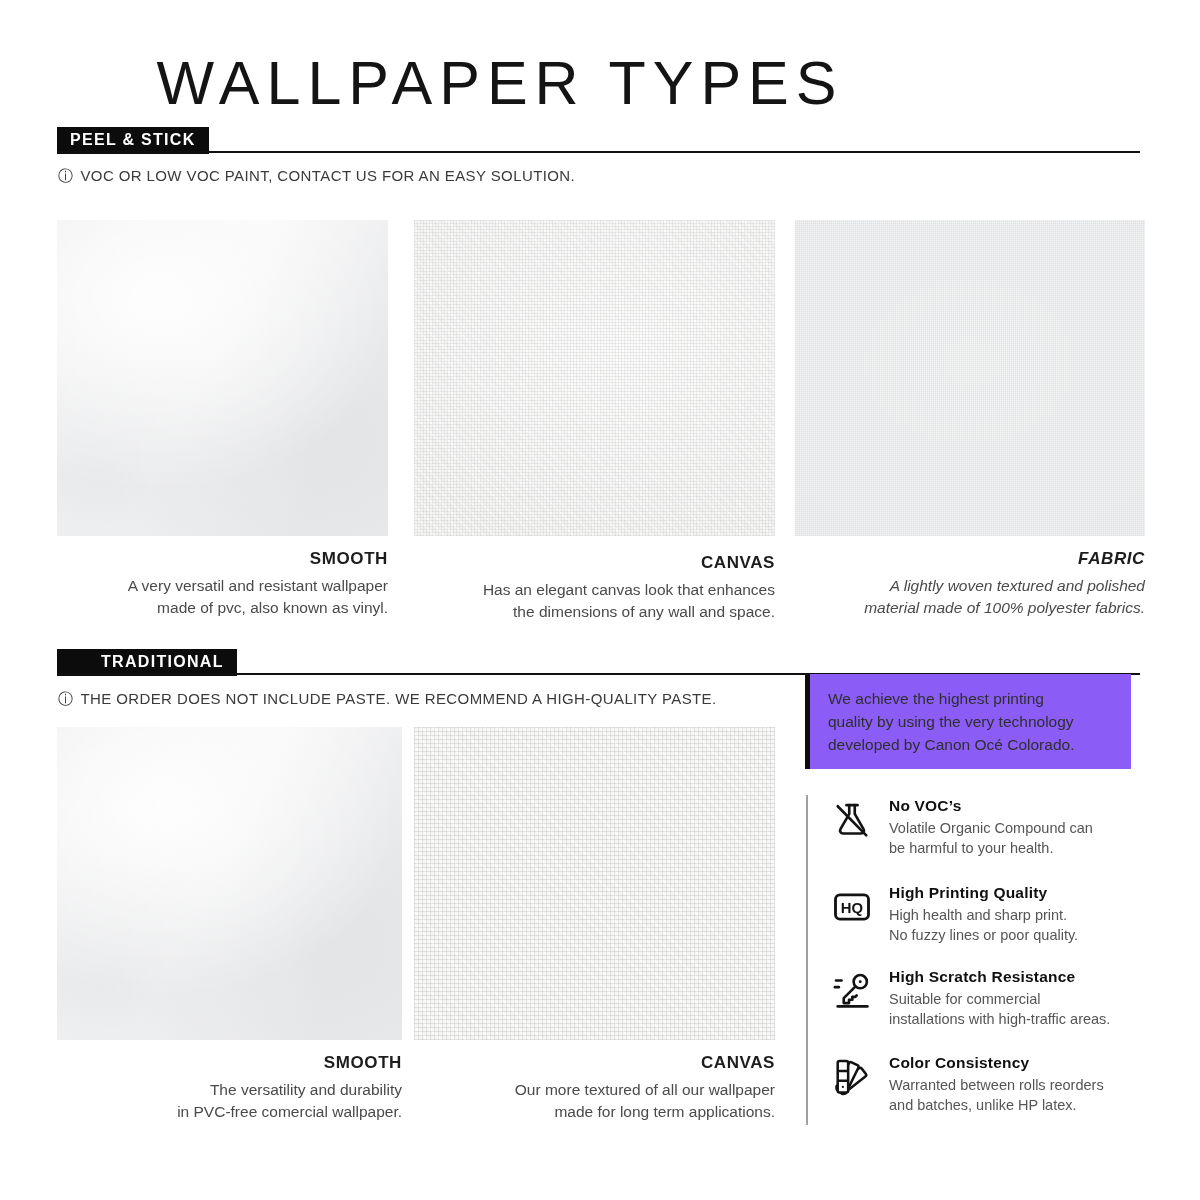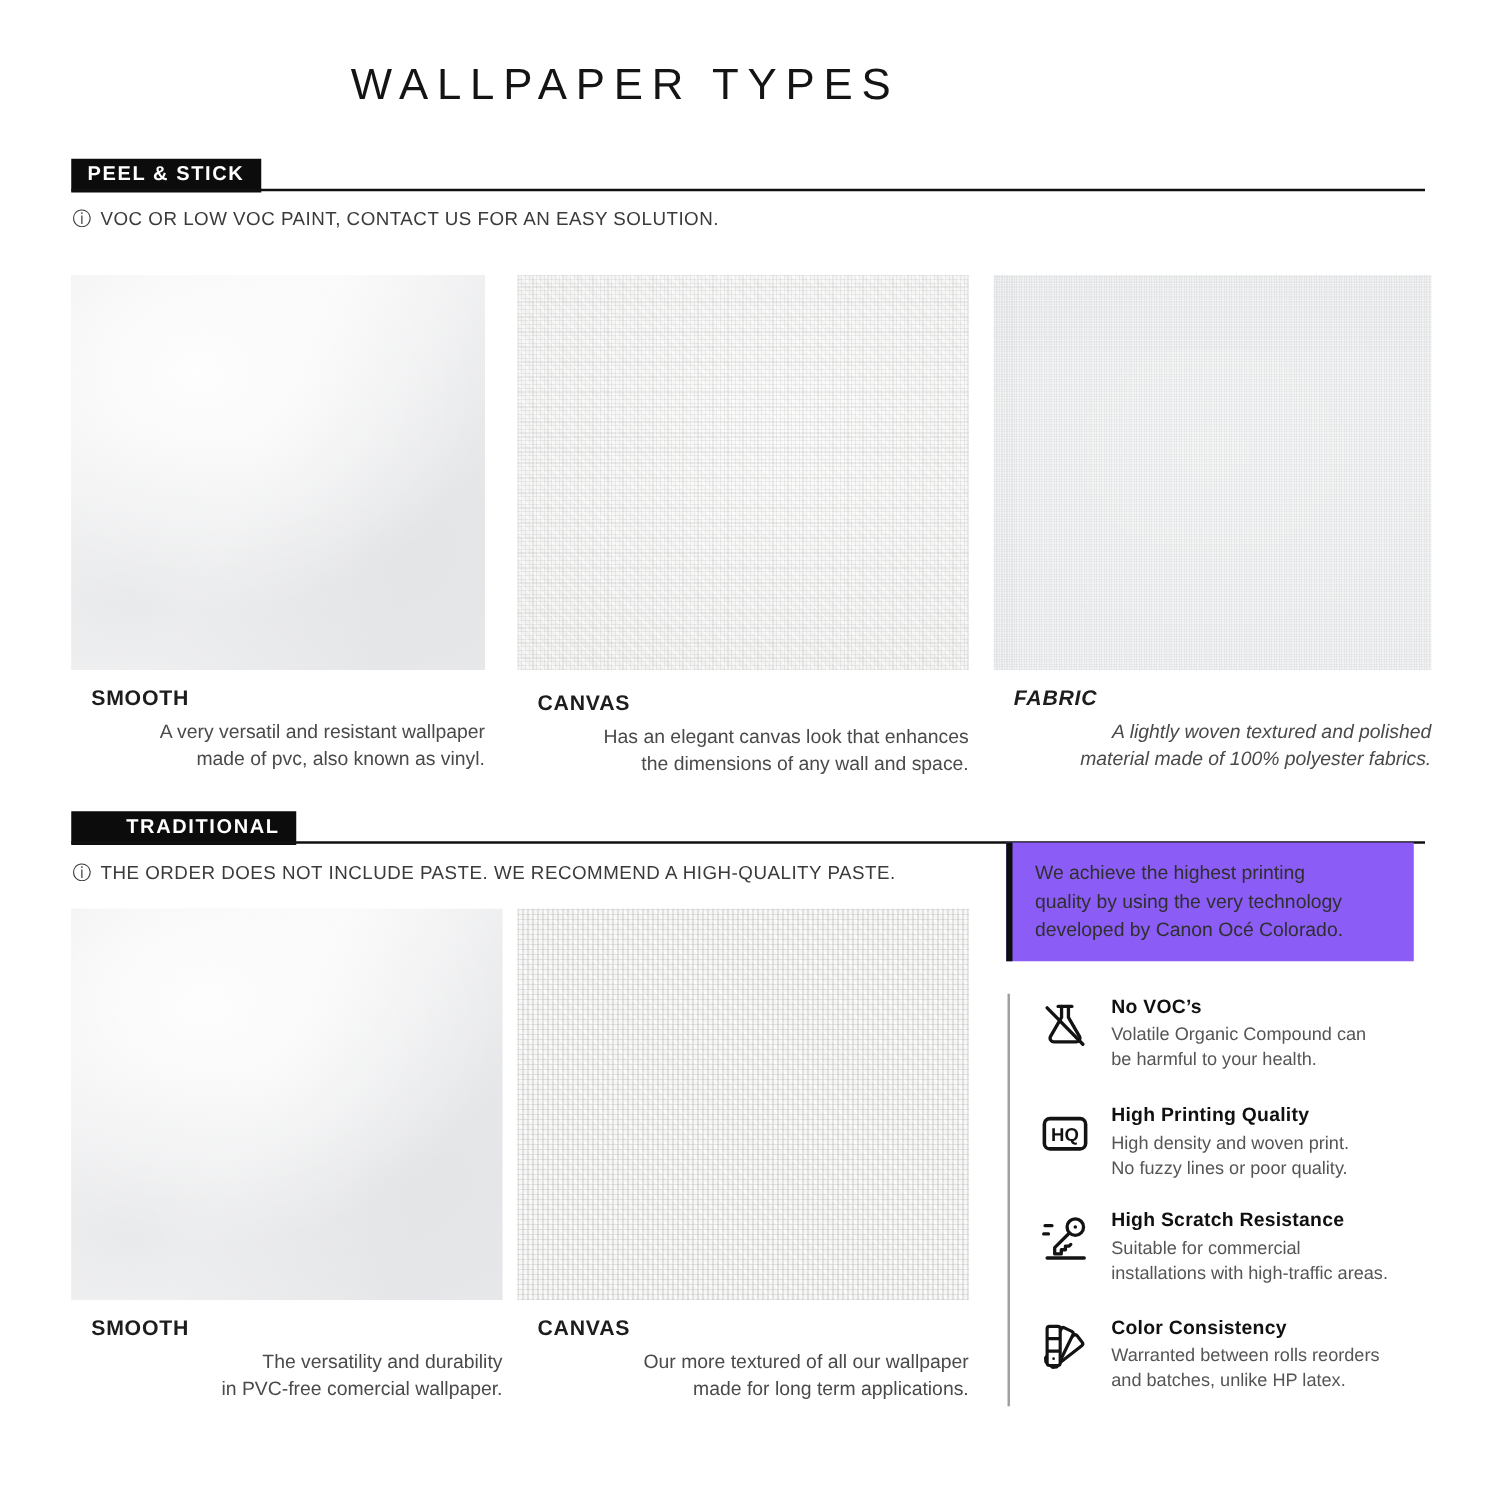--- a/index.html
+++ b/index.html
@@ -5,21 +5,21 @@
   * { margin:0; padding:0; box-sizing:border-box; }
   html,body { background:#ffffff; }
   body {
     width:1200px; height:1200px; position:relative; overflow:hidden;
     font-family:"Liberation Sans", sans-serif; color:#1a1a1a;
   }
 
   
   #page-title {
     position:absolute; top:48px; left:0; width:1000px; text-align:center;
-    font-size:35px; font-weight:400; letter-spacing:7px; color:#141414;
+    font-size:61px; font-weight:400; letter-spacing:7px; color:#141414;
   }
 
   
   .tag {
     position:absolute; background:#0c0c0c; color:#ffffff;
     font-size:16px; font-weight:700; letter-spacing:1.3px;
     padding:4px 13px 5px; white-space:nowrap;
   }
   #tag-peel { left:57px; top:127px; }
   #tag-trad { left:57px; top:649px;padding-left:44px; }
@@ -37,22 +37,22 @@
 
   #note-peel { left:58px; top:165px; }
   #note-trad { left:58px; top:688px; }
 
   
   .card { position:absolute; }
   .card .swatch { width:100%; }
   .row1 .swatch { height:316px; }
   .row2 .swatch { height:313px; }
   .card h3 {
-    margin:13px 16px 6px; font-size:17px; font-weight:700;
-    letter-spacing:0.6px; color:#1d1d1d;
+    margin:13px 0 6px; font-size:17px; font-weight:700;
+    letter-spacing:0.6px; color:#1d1d1d;text-align:right;
   }
   .card p { font-size:15.5px; line-height:22px; color:#4a4a4a;text-align:right; }
   .card p span { display:block; }
 
   #card-ps-smooth { left:57px;  top:220px; width:331px; }
   #card-ps-canvas { left:414px; top:220px; width:361px; }
   #card-ps-canvas h3 { margin-top:17px; }
   #card-ps-fabric { left:795px; top:220px; width:350px;font-style:italic; }
   #card-tr-smooth { left:57px;  top:727px; width:345px; }
   #card-tr-canvas { left:414px; top:727px; width:361px; }
@@ -213,21 +213,21 @@
 <div class="feature" id="feature-quality">
   <div class="ficon">
     <svg viewBox="0 0 40 40">
       <rect x="5" y="9" width="30" height="22" rx="4" fill="none" stroke="#131313" stroke-width="2.6"></rect>
       <text x="20" y="25.5" text-anchor="middle" font-family="Liberation Sans, sans-serif" font-size="13.5" font-weight="bold" fill="#131313">HQ</text>
     </svg>
   </div>
   <div class="ftext">
     <h4>High Printing Quality</h4>
     <p>
-      <span>High density and woven print.</span>
+      <span>High health and sharp print.</span>
       <span>No fuzzy lines or poor quality.</span>
     </p>
   </div>
 </div>
 
 <div class="feature" id="feature-scratch">
   <div class="ficon">
     <svg viewBox="0 0 40 40">
       <g fill="none" stroke="#131313" stroke-width="2.4" stroke-linecap="round" stroke-linejoin="round">
         <circle cx="27.5" cy="11.5" r="6"></circle>

